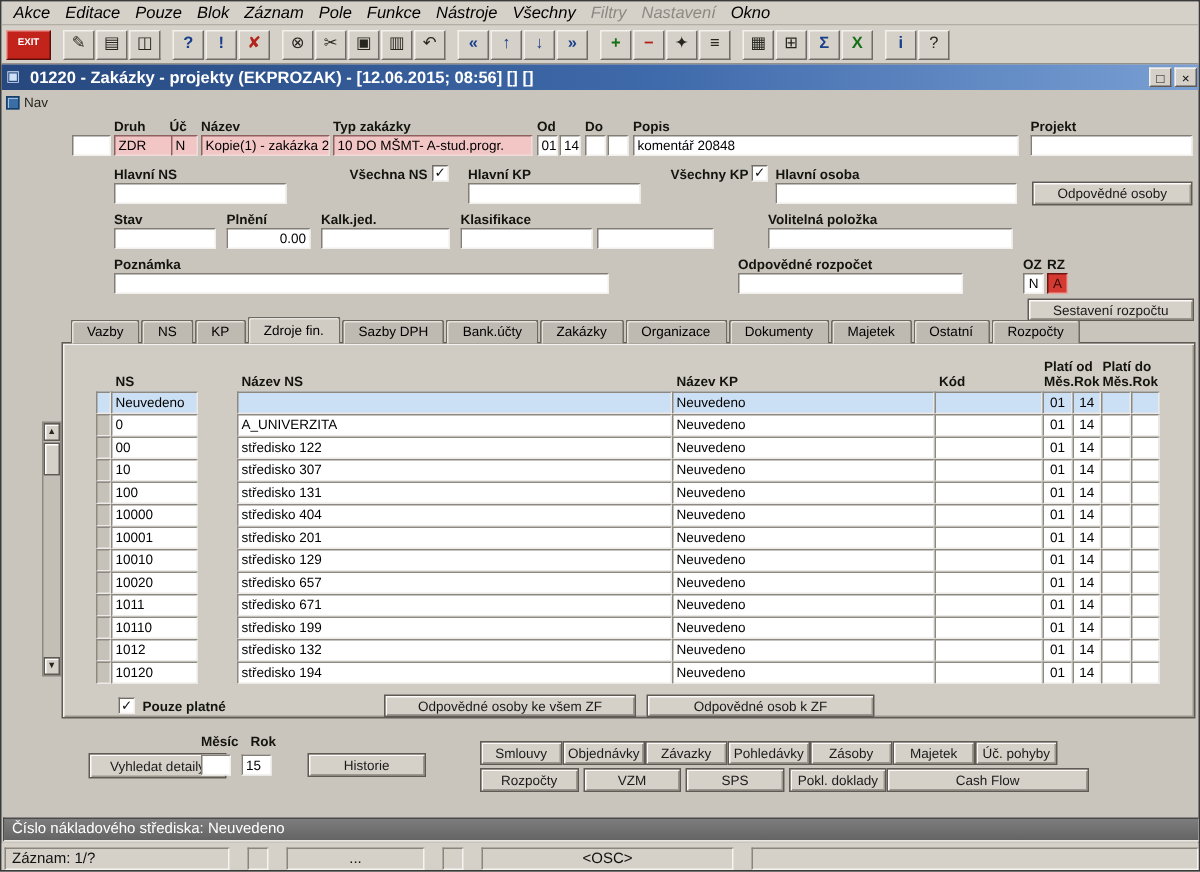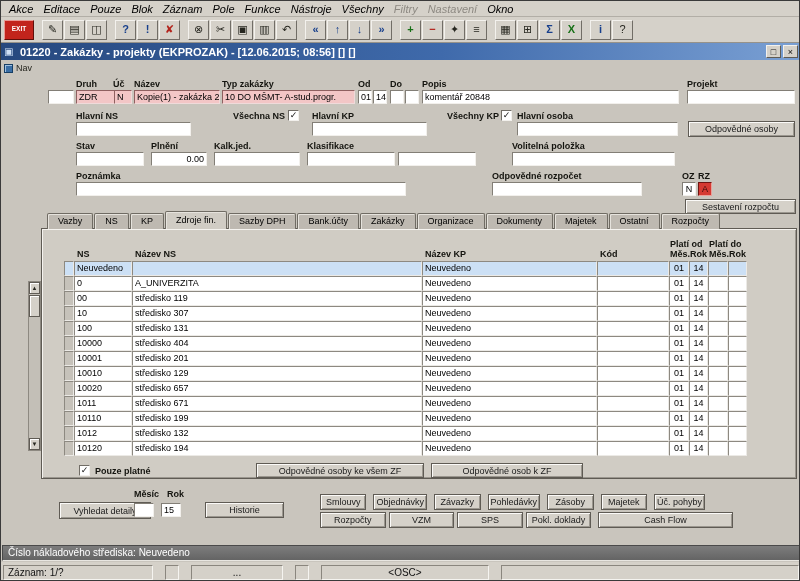--- a/index.html
+++ b/index.html
@@ -52,31 +52,31 @@
   .panel{position:absolute;left:40px;top:227px;width:756px;height:251px;background:#d0ccc4;border:1px solid #5f5b54;box-shadow:inset 1px 1px 0 #f5f3ef,inset -1px -1px 0 #9b978f;}
   .thead{position:absolute;left:22px;top:10px;display:flex;align-items:flex-end;font-size:9px;font-weight:bold;color:#14140f;}
   .hc{padding:0 3px;overflow:hidden;white-space:nowrap;}
   .hc2{line-height:10px;padding:0 1px;white-space:nowrap;}
   .tbody{position:absolute;left:22px;top:32px;}
   .trow{display:flex;height:15px;}
   .tc{border:1px solid;border-color:#8d8981 #eceae6 #eceae6 #8d8981;background:#fff;font-size:9px;line-height:13px;padding:0 2px;overflow:hidden;white-space:nowrap;}
   .tc.selcol{background:#c6c2ba;padding:0;}
   .tcc{text-align:center;padding:0 1px;}
   .trow.selected .tc{background:#cce0f5;}
-  .w-sel{width:10px;}.w-ns{width:58px;}.w-nns{width:290px;}.w-nkp{width:175px;}.w-kod{width:72px;}.w-m{width:20px;}.w-r{width:19px;}
+  .w-sel{width:10px;}.w-ns{width:58px;}.w-nns{width:290px;margin-left:26px;}.w-nkp{width:175px;}.w-kod{width:72px;}.w-m{width:20px;}.w-r{width:19px;}
   .w-od{width:39px;}
 
   
   .vscroll{position:absolute;left:27px;top:280px;width:13px;height:170px;background:#c3bfb7;border:1px solid #8d8981;display:flex;flex-direction:column;}
   .sbbtn{height:12px;background:#d5d1c9;border:1px solid #5f5b54;box-shadow:inset 1px 1px 0 #fff;font-size:6px;line-height:9px;text-align:center;color:#26261f;padding:0;}
   .sbthumb{height:22px;margin-top:1px;background:#d5d1c9;border:1px solid #5f5b54;box-shadow:inset 1px 1px 0 #fff;}
   .sbspace{flex:1;}
 
   
-  .fgrid{position:absolute;left:319px;width:385px;display:flex;gap:7px;}
+  .fgrid{position:absolute;left:319px;width:385px;display:flex;gap:0;}
   .gbtn{height:16px;display:flex;align-items:center;justify-content:center;background:#d5d1c9;border:1px solid #5f5b54;box-shadow:inset 1px 1px 0 #fbfaf8,inset -1px -1px 0 #9b978f;font-size:9px;color:#1a1a1a;white-space:nowrap;padding:0 2px;}
   .grow1 .gbtn{flex:1;}
   .g4{flex:0 0 65.6px;}
   .gwide{flex:0 0 134.2px;margin-left:auto;}
 
   
   .msgbar{position:absolute;left:1px;top:544px;width:798px;height:16px;background:linear-gradient(#7d7d7d,#646464);border:1px solid;border-color:#4a4a4a #e8e6e1 #e8e6e1 #4a4a4a;color:#fff;font-size:10px;line-height:14px;padding:0 5px;}
   .bottombar{position:absolute;left:0;top:561px;width:800px;height:20px;background:#d5d1c9;display:flex;align-items:center;gap:12px;padding:0 2px;}
   .bseg{height:15px;border:1px solid;border-color:#8a867e #f5f4f0 #f5f4f0 #8a867e;font-size:10px;line-height:13px;padding:0 4px;color:#111;overflow:hidden;white-space:nowrap;}
   .bseg.center{text-align:center;}
@@ -364,21 +364,21 @@
           <div class="tc w-kod"></div>
           <div class="tc tcc w-m">01</div>
           <div class="tc tcc w-r">14</div>
           <div class="tc tcc w-m"></div>
           <div class="tc tcc w-r"></div>
         </div>
 
         <div class="trow">
           <div class="tc selcol w-sel"></div>
           <div class="tc w-ns">00</div>
-          <div class="tc w-nns">středisko 119</div>
+          <div class="tc w-nns">středisko 122</div>
           <div class="tc w-nkp">Neuvedeno</div>
           <div class="tc w-kod"></div>
           <div class="tc tcc w-m">01</div>
           <div class="tc tcc w-r">14</div>
           <div class="tc tcc w-m"></div>
           <div class="tc tcc w-r"></div>
         </div>
 
         <div class="trow">
           <div class="tc selcol w-sel"></div>

